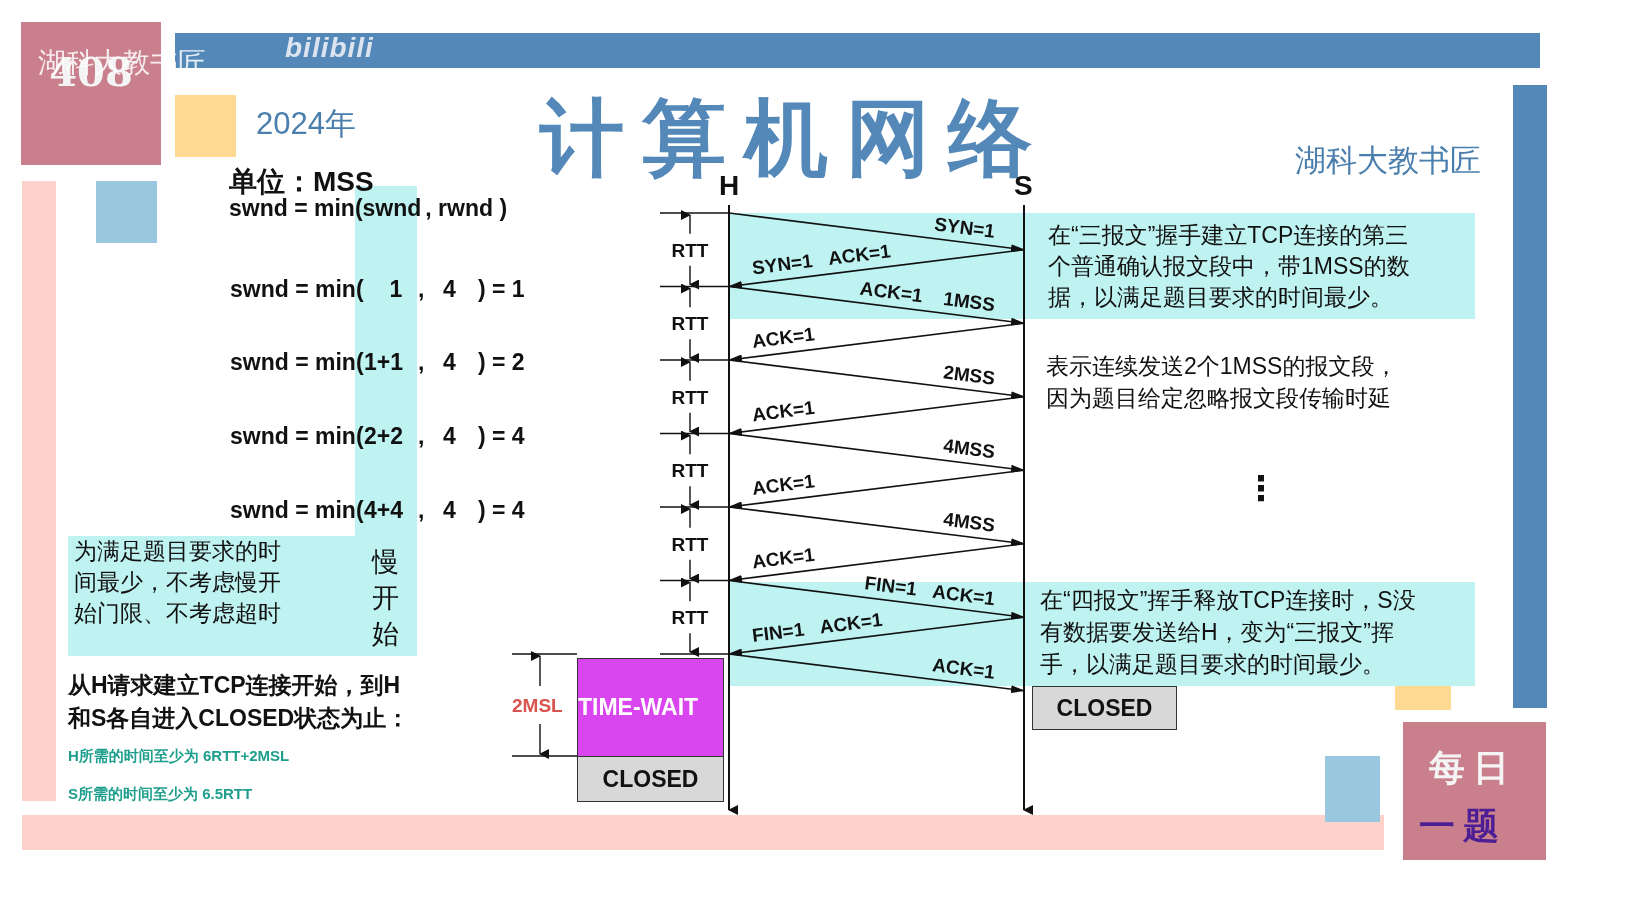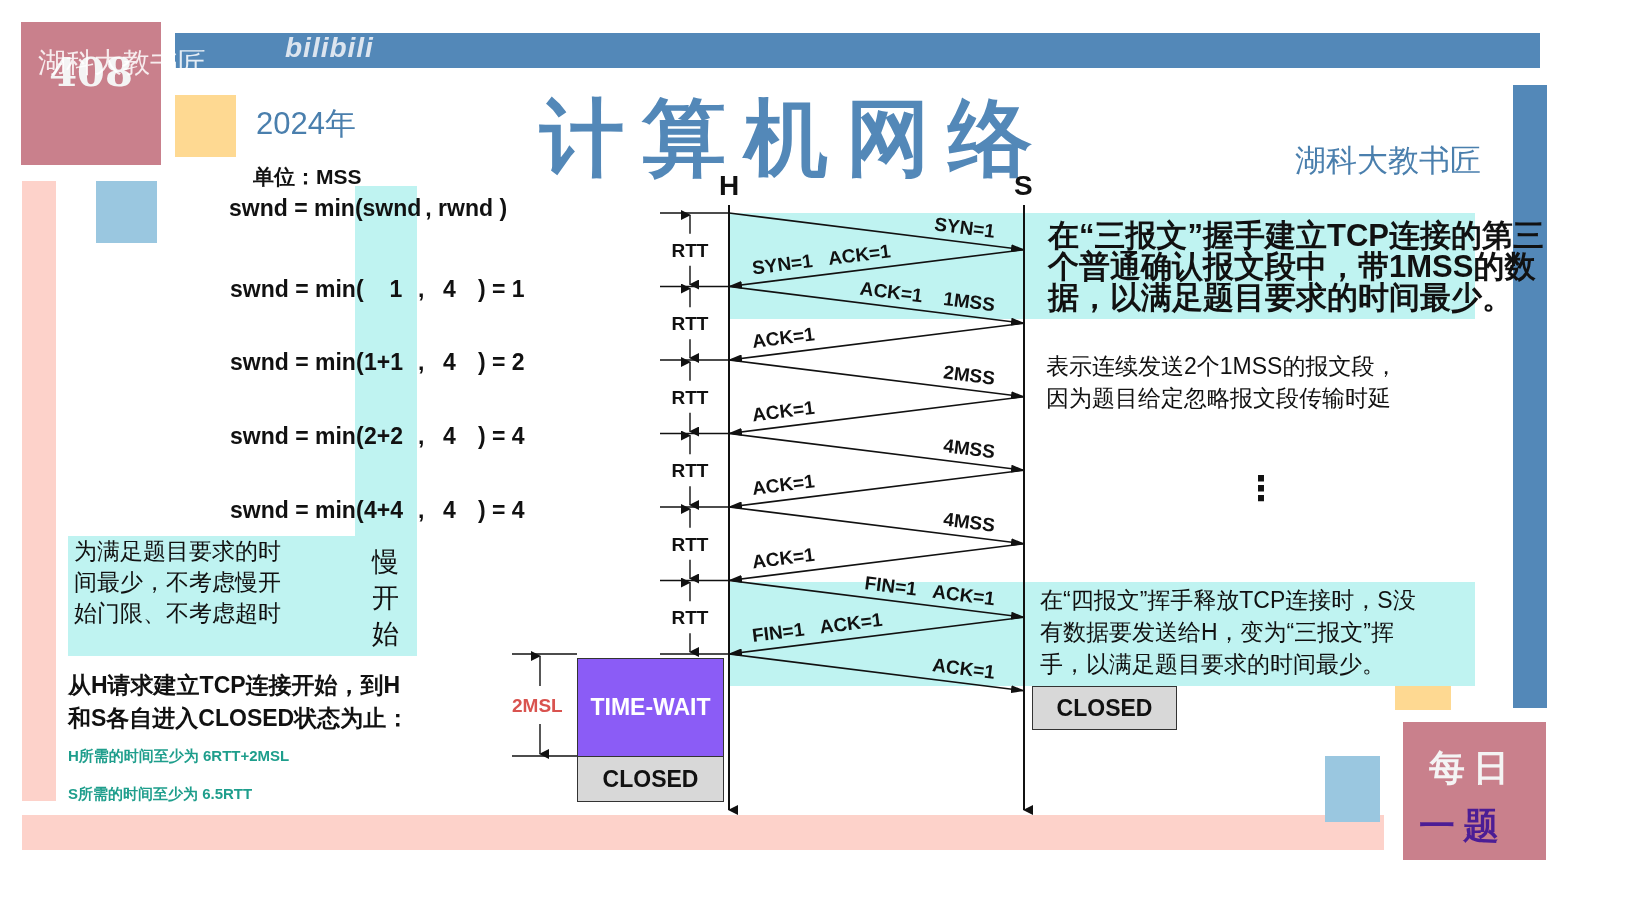--- a/index.html
+++ b/index.html
@@ -35,21 +35,21 @@
 <div class="t" style="left:1295px;top:140px;font-size:31px;color:#4a7fad;font-weight:normal;">湖科大教书匠</div>
 
 <div class="deco" style="left:1403px;top:722px;width:143px;height:138px;background:#c9808c;">
   <div class="abs calli" style="left:0;top:22px;width:114px;text-align:right;font-size:36px;color:#f4f4f4;letter-spacing:8px;font-family:Liberation Mono, monospace;">每日</div>
   <div class="abs calli" style="left:0;top:80px;width:120px;text-align:center;font-size:36px;color:#4c1d95;letter-spacing:8px;">一题</div>
 </div>
 
 <div class="cyan abs" style="left:355px;top:186px;width:62px;height:470px;"></div>
 <div class="cyan abs" style="left:68px;top:536px;width:340px;height:120px;"></div>
 
-<div class="t" style="left:229px;top:163px;font-size:21px;margin-left:24px;">单位：MSS</div>
+<div class="t" style="left:229px;top:163px;font-size:28px;">单位：MSS</div>
 <div class="t" style="left:229px;top:195px;font-size:23px;">
   <span>swnd = min(</span><span>swnd</span><span style="margin-left:4px;">, rwnd )</span>
 </div>
 
 <div class="t" style="left:230px;top:276px;font-size:23px;">
   <span>swnd = min(</span>
   <span class="abs" style="left:148px;top:0;width:36px;text-align:center;">1</span>
   <span class="abs" style="left:188px;top:0;">,</span>
   <span class="abs" style="left:213px;top:0;">4</span>
   <span class="abs" style="left:248px;top:0;">) = 1</span>
@@ -172,32 +172,32 @@
       <text x="753" y="568.5" font-size="19" fill="#111" text-anchor="start" transform="rotate(352.90 753 568.5)" xml:space="preserve">ACK=1</text>
       <text x="994" y="605.25" font-size="19" fill="#111" text-anchor="end" transform="rotate(7.10 994 605.25)" xml:space="preserve">FIN=1&nbsp;&nbsp;&nbsp;ACK=1</text>
       <text x="753" y="642" font-size="19" fill="#111" text-anchor="start" transform="rotate(352.90 753 642)" xml:space="preserve">FIN=1&nbsp;&nbsp;&nbsp;ACK=1</text>
       <text x="994" y="678.75" font-size="19" fill="#111" text-anchor="end" transform="rotate(7.10 994 678.75)" xml:space="preserve">ACK=1</text>
     </g>
 </svg>
 
 <div class="t" style="left:719px;top:170px;font-size:28px;">H</div>
 <div class="t" style="left:1014px;top:170px;font-size:28px;">S</div>
 
-<div class="abs" style="left:577px;top:658px;width:145px;height:97px;background:#8b5cf6;border:1px solid #333;display:flex;align-items:center;justify-content:center;">
+<div class="abs" style="left:577px;top:658px;width:145px;height:97px;background:#d946ef;border:1px solid #333;display:flex;align-items:center;">
   <span class="t" style="position:static;color:#fff;font-size:23px;">TIME-WAIT</span>
 </div>
 <div class="abs" style="left:577px;top:756px;width:145px;height:44px;background:#d8d8d8;border:1px solid #333;display:flex;align-items:center;justify-content:center;">
   <span class="t" style="position:static;font-size:23px;">CLOSED</span>
 </div>
 <div class="abs" style="left:1032px;top:686px;width:143px;height:42px;background:#d8d8d8;border:1px solid #333;display:flex;align-items:center;justify-content:center;">
   <span class="t" style="position:static;font-size:23px;">CLOSED</span>
 </div>
 <div class="t" style="left:512px;top:695px;font-size:19px;color:#d9534f;">2MSL</div>
 
-<div class="t" style="left:1048px;top:220px;font-size:31px;line-height:31px;font-weight:bold;">
+<div class="t" style="left:1048px;top:220px;font-size:23px;line-height:31px;font-weight:normal;">
   <div>在“三报文”握手建立TCP连接的第三</div>
   <div>个普通确认报文段中，带1MSS的数</div>
   <div>据，以满足题目要求的时间最少。</div>
 </div>
 <div class="t" style="left:1046px;top:350px;font-size:23px;line-height:32px;font-weight:normal;">
   <div>表示连续发送2个1MSS的报文段，</div>
   <div>因为题目给定忽略报文段传输时延</div>
 </div>
 <div class="t" style="left:1244px;top:468px;font-size:34px;">⋮</div>
 <div class="t" style="left:1040px;top:584px;font-size:23px;line-height:32px;font-weight:normal;">

